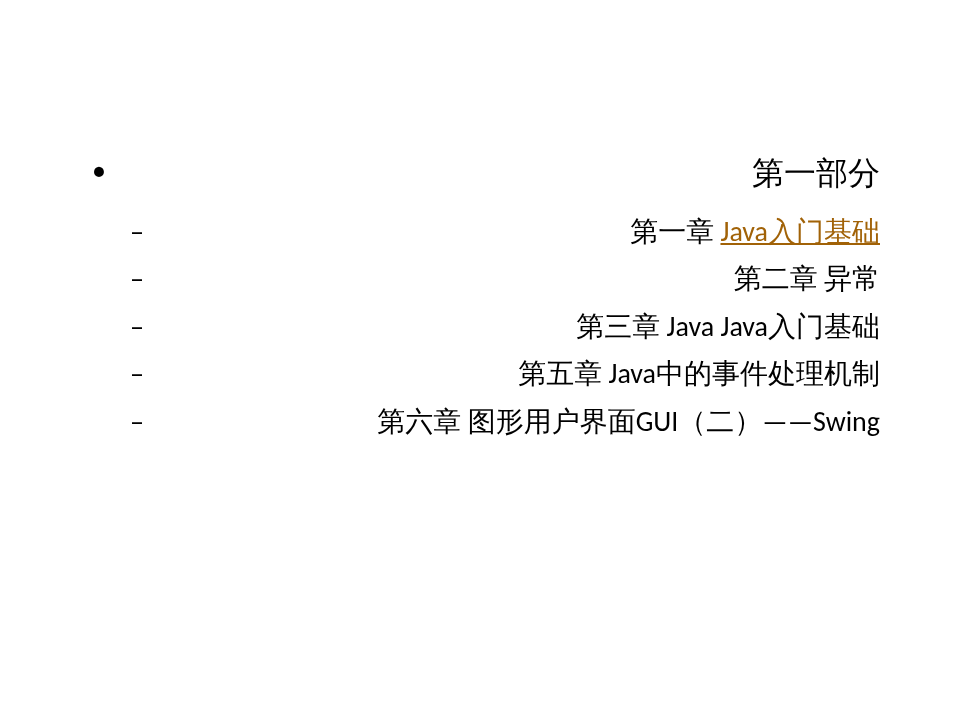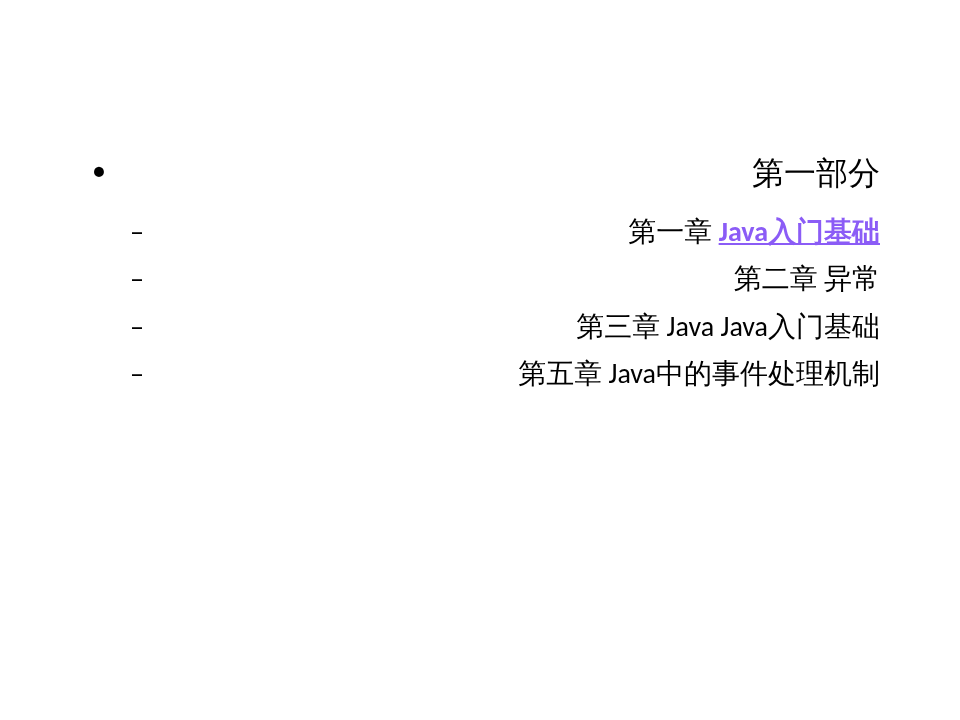--- a/index.html
+++ b/index.html
@@ -46,24 +46,23 @@
     }
     .inner-item::before {
       content: "–";
       position: absolute;
       left: 10px;
       top: 0;
       font-size: 28px;
       color: #000000;
     }
     .link {
-      color: #8b5cf6;
+      color: #a16207;
       text-decoration: underline;
       cursor: pointer;
-      font-weight: bold;
     }
     .chapter-label {
       display: inline;
     }
   </style>
 </head>
 <body>
 
 <ul class="outer-list">
   <li class="outer-item">
@@ -74,15 +73,18 @@
       </li>
       <li class="inner-item">
         <span class="chapter-label">第二章 </span><span>异常</span>
       </li>
       <li class="inner-item">
         <span class="chapter-label">第三章 </span><span>Java Java入门基础</span>
       </li>
       <li class="inner-item">
         <span class="chapter-label">第五章 </span><span>Java中的事件处理机制</span>
       </li>
+      <li class="inner-item">
+        <span class="chapter-label">第六章 </span><span>图形用户界面GUI（二）——Swing</span>
+      </li>
     </ul>
   </li>
 </ul>
 
 </body></html>

